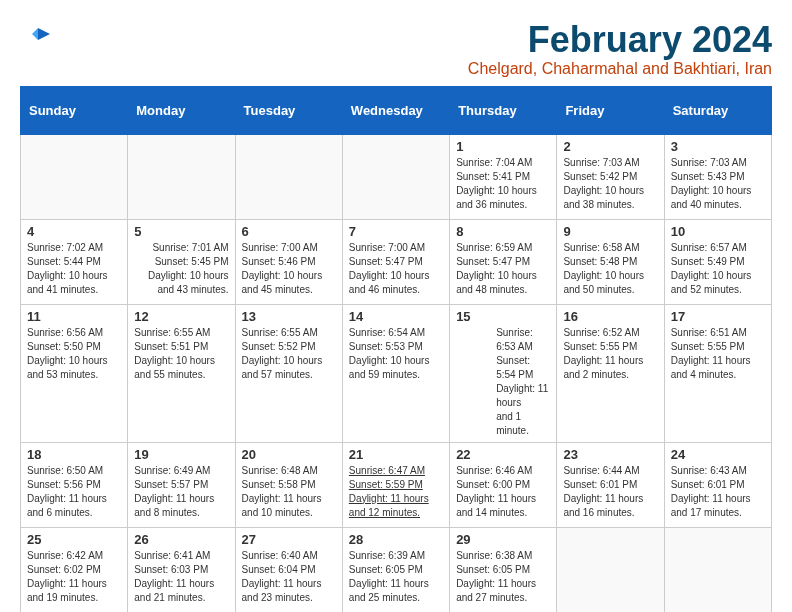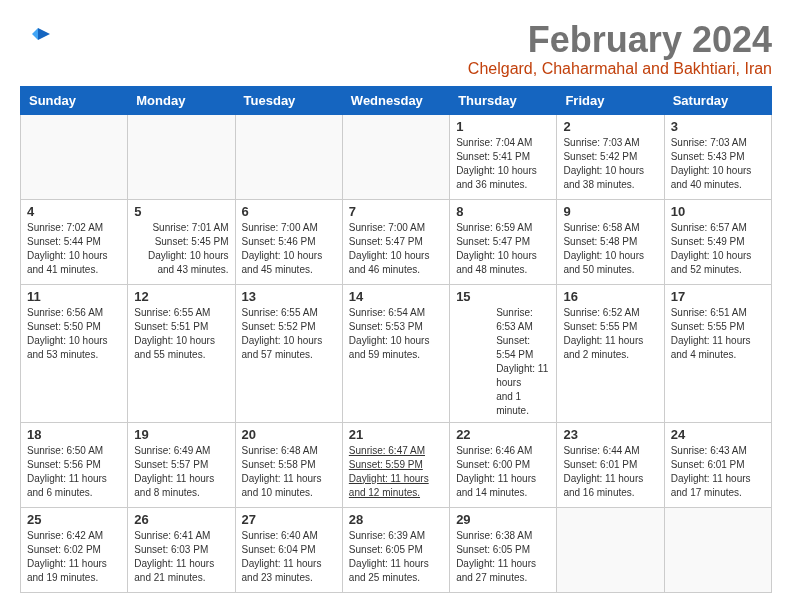--- a/index.html
+++ b/index.html
@@ -32,38 +32,38 @@
       width: 28px;
       height: 28px;
       margin-left: 4px;
     }
     .title-area {
       text-align: right;
     }
     .month-title {
       font-size: 36px;
       font-weight: bold;
-      color: #737373;
+      color: #0c4a6e;
       line-height: 1.1;
     }
     .subtitle {
       font-size: 16px;
       color: #c2410c;
       font-weight: normal;
     }
     .calendar {
       width: 100%;
       border-collapse: collapse;
       border: 1px solid #ccc;
     }
     .calendar th {
       background-color: #1565c0;
       color: #fff;
       text-align: left;
-      padding: 6px 8px;
+      padding: 16px 8px;
       font-size: 13px;
       font-weight: bold;
       border: 1px solid #1565c0;
     }
     .calendar td {
       border: 1px solid #ccc;
       vertical-align: top;
       padding: 4px 6px;
       font-size: 10.5px;
       color: #333;

